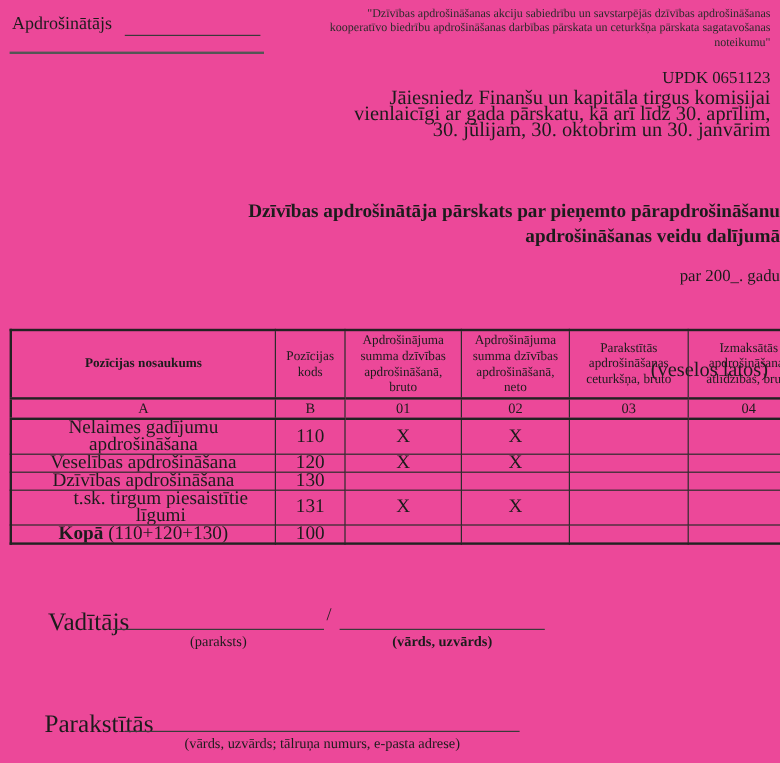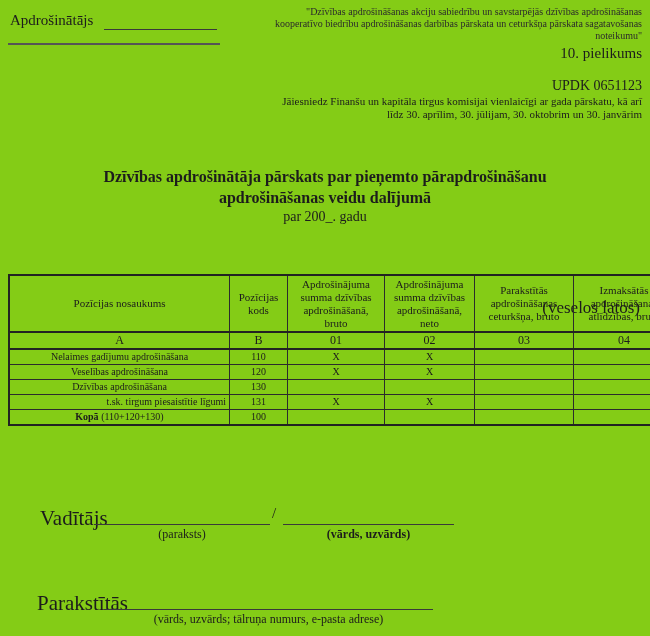--- a/index.html
+++ b/index.html
@@ -1,52 +1,52 @@
 <!DOCTYPE html>
 <html><head>
 <meta charset="utf-8">
 <style>
   html,body{margin:0;padding:0;background:#e8e8e8;}
   .page{
-    position:relative;width:650px;height:636px;background:#84cc16;
+    position:relative;width:650px;height:636px;background:#ec4899;
     font-family:"Liberation Serif", serif;color:#1c1c1c;overflow:hidden;
     margin:0 auto;
   }
   
   .insurer-label{position:absolute;left:10px;top:12px;font-size:15px;}
   .blank{border-bottom:1px solid #3a3a3a;position:absolute;}
   .insurer-blank-1{left:104px;top:12px;width:113px;height:17px;}
   .insurer-blank-2{left:8px;top:27px;width:212px;height:16px;border-bottom-width:2px;border-bottom-color:#555;}
   
   .reg-block{position:absolute;right:8px;top:6px;width:372px;text-align:right;}
   .reg-note{font-size:10px;line-height:12px;color:#2b2b2b;}
   .reg-annex{font-size:15px;margin-top:3px;}
   .reg-updk{font-size:14px;margin-top:16px;}
-  .reg-submission{font-size:11px;line-height:13px;margin-top:1px;}
+  .reg-submission{font-size:17px;line-height:13px;margin-top:1px;}
   
-  .title-block{position:absolute;left:0;top:166px;width:650px;text-align:center;}
+  .title-block{position:absolute;left:0;top:166px;width:650px;text-align:right;}
   .title-line{font-size:16px;font-weight:bold;line-height:21px;}
-  .title-period{font-size:14px;margin-top:1px;}
+  .title-period{font-size:14px;margin-top:15px;}
   
   .units-note{position:absolute;right:10px;top:256px;font-size:17px;margin-top:42px;}
   table.report{
     position:absolute;left:8px;top:274px;width:635px;
     border-collapse:collapse;table-layout:fixed;
   }
   table.report td{
     border:1px solid #2c2c2c;text-align:center;vertical-align:middle;
     padding:0 3px;overflow:hidden;
   }
   table.report{border:2px solid #222;}
   tr.hdr td{height:55px;font-size:11px;line-height:13px;}
   tr.code-row td{height:15px;font-size:12px;border-top:2px solid #222;border-bottom:2px solid #222;}
-  tr.data td{height:14px;font-size:10px;line-height:14px;}
+  tr.data td{height:14px;font-size:16px;line-height:14px;}
   td.name-cell{text-align:left;padding-left:5px;}
-  td.name-cell.indent{padding-left:32px;text-align:right;}
-  .col-name{width:213px;}.col-code{width:51px;}.col-c01{width:90px;}
+  td.name-cell.indent{padding-left:32px;}
+  .col-name{width:213px;font-weight:bold;}.col-code{width:51px;}.col-c01{width:90px;}
   .col-c02{width:83px;margin-left:10px;}.col-c03{width:92px;}.col-c04{width:94px;}
   
   .sig-label{position:absolute;font-size:21px;}
   .manager-label{left:40px;top:506px;}
   .manager-blank-1{left:94px;top:508px;width:176px;height:16px;}
   .manager-slash{position:absolute;left:272px;top:505px;font-size:15px;}
   .manager-blank-2{left:283px;top:508px;width:171px;height:16px;}
   .sig-caption{position:absolute;font-size:12px;text-align:center;}
   .caption-paraksts{left:94px;top:527px;width:176px;}
   .caption-name{left:283px;top:527px;width:171px;font-weight:bold;}
@@ -58,21 +58,20 @@
 <body>
 
 <div class="page">
 
   <span class="insurer-label">Apdrošinātājs</span>
   <div class="blank insurer-blank-1"></div>
   <div class="blank insurer-blank-2"></div>
 
   <div class="reg-block">
     <div class="reg-note">"Dzīvības apdrošināšanas akciju sabiedrību un savstarpējās dzīvības apdrošināšanas kooperatīvo biedrību apdrošināšanas darbības pārskata un ceturkšņa pārskata sagatavošanas noteikumu"</div>
-    <div class="reg-annex">10. pielikums</div>
     <div class="reg-updk">UPDK 0651123</div>
     <div class="reg-submission">Jāiesniedz Finanšu un kapitāla tirgus komisijai vienlaicīgi ar gada pārskatu, kā arī līdz 30. aprīlim, 30. jūlijam, 30. oktobrim un 30. janvārim</div>
   </div>
 
   <div class="title-block">
     <div class="title-line">Dzīvības apdrošinātāja pārskats par pieņemto pārapdrošināšanu</div>
     <div class="title-line">apdrošināšanas veidu dalījumā</div>
     <div class="title-period">par 200_. gadu</div>
   </div>
 

